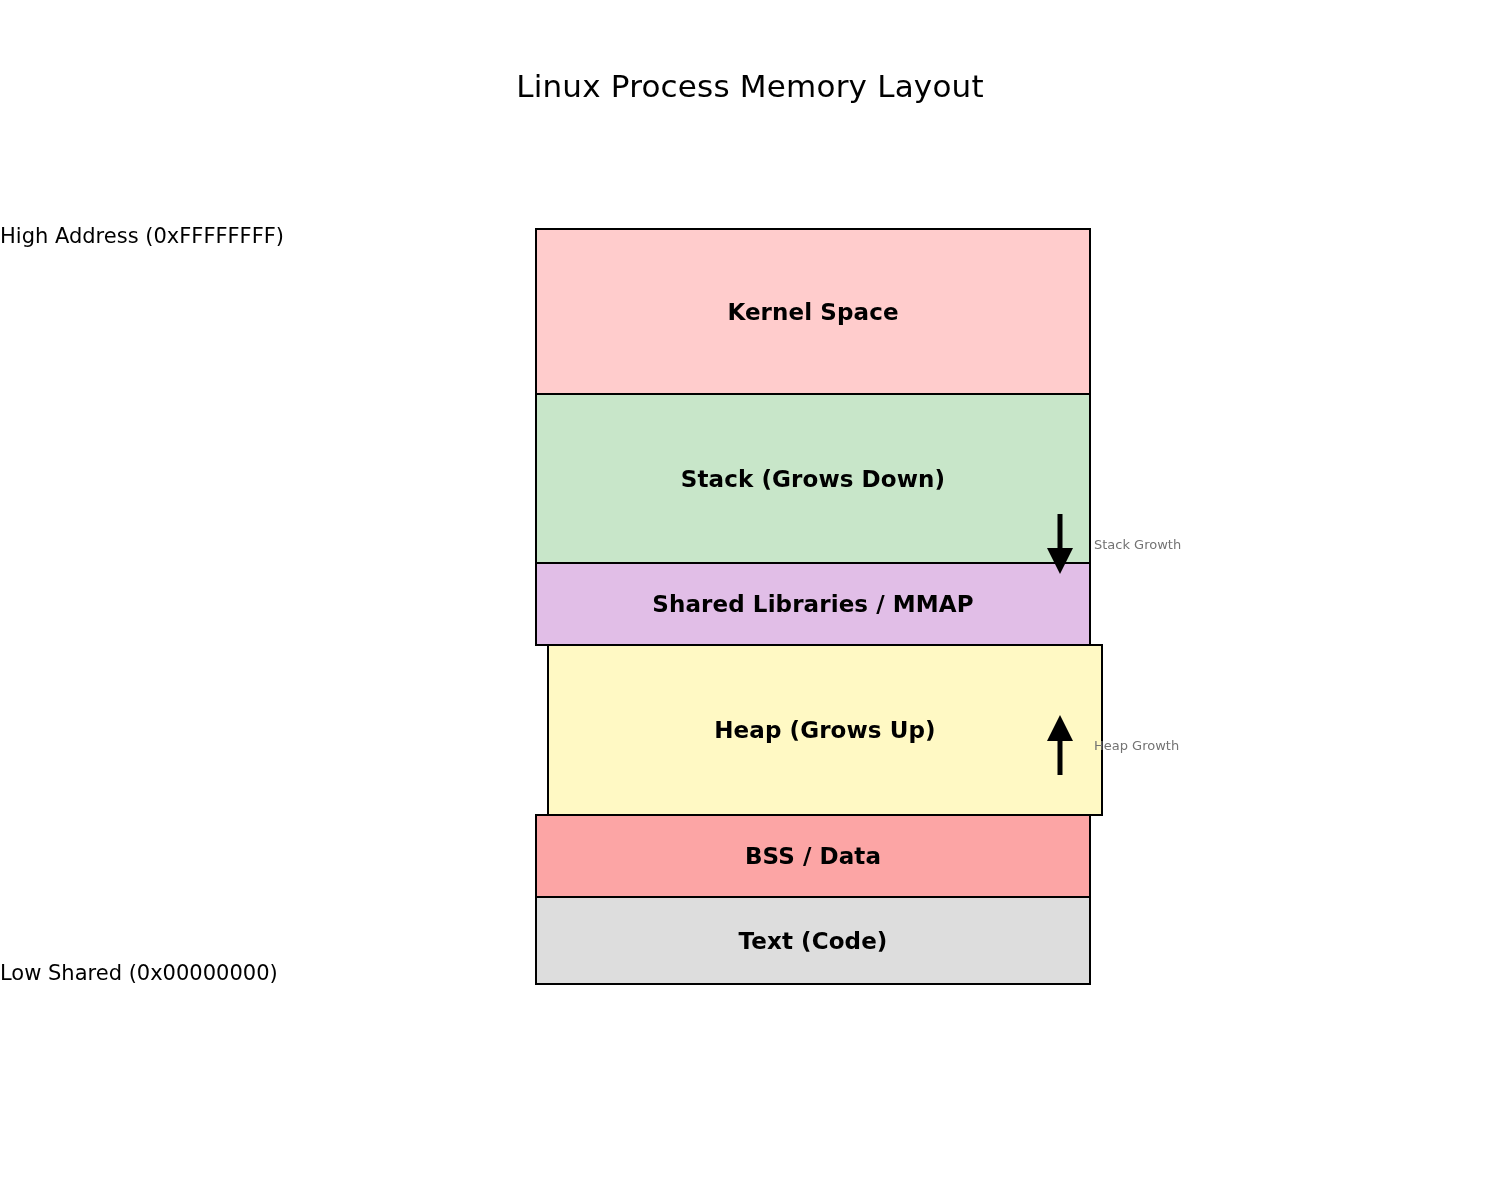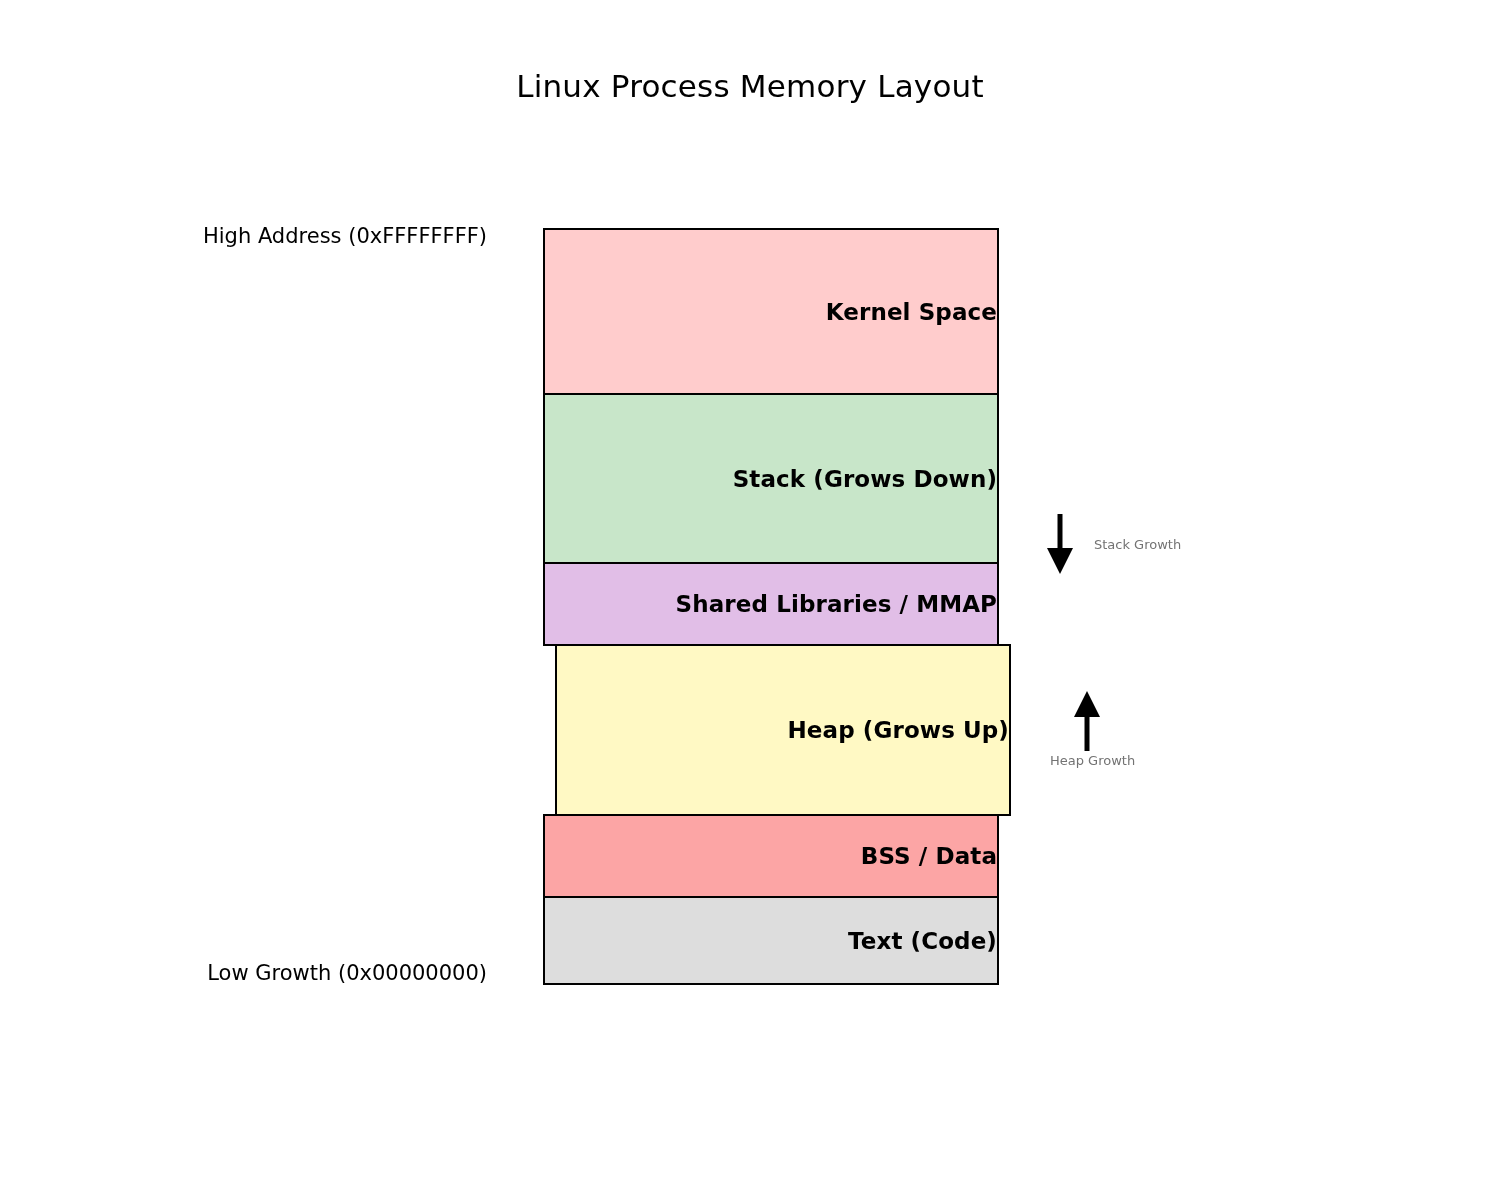--- a/index.html
+++ b/index.html
@@ -38,47 +38,46 @@
   #memory-stack {
     position: absolute;
     left: 535px;
     top: 228px;
     width: 466px;
     height: 757px;
     box-sizing: border-box;
   }
   .mem-block {
     position: absolute;
-    left: 8px;
-    width: 456px;
+    left: 0;
+    width: 556px;
     box-sizing: border-box;
     border: 2px solid #000000;
     display: flex;
     align-items: center;
-    justify-content: flex-end;
+    justify-content: center;
   }
   .mem-block + .mem-block {
     border-top: 2px solid #000000;
   }
   .mem-label {
     font-size: 23px;
     font-weight: bold;
     color: #000000;
     text-align: center;
     white-space: nowrap;
     letter-spacing: 0.1px;
   }
   
   .addr-label {
     position: absolute;
     font-size: 21px;
     font-weight: 400;
     color: #000000;
     white-space: nowrap;
-    text-align: right;
   }
   #high-address-label {
     left: 0;
     width: 487px;
     top: 224px;
   }
   #low-address-label {
     left: 0;
     width: 487px;
     top: 961px;
@@ -100,34 +99,33 @@
     color: #737373;
     white-space: nowrap;
     margin-left: 12px;
   }
   #stack-growth-annotation {
     left: 1038px;
     top: 512px;
   }
   #heap-growth-annotation {
     left: 1038px;
-    top: 689px;
-    flex-direction: column;
+    top: 713px;
   }
 </style>
 </head>
 <body>
 
 <div id="canvas">
 
   <div id="chart-title">Linux Process Memory Layout</div>
 
   <div id="high-address-label" class="addr-label">High Address (0xFFFFFFFF)</div>
 
-  <div id="low-address-label" class="addr-label">Low Growth (0x00000000)</div>
+  <div id="low-address-label" class="addr-label">Low Shared (0x00000000)</div>
 
   <div id="memory-stack">
 
     <div class="mem-block" style="top:0px; height:167px; background:#ffcccc;">
       <span class="mem-label">Kernel Space</span>
     </div>
 
     <div class="mem-block" style="top:165px; height:171px; background:#c8e6c9;">
       <span class="mem-label">Stack (Grows Down)</span>
     </div>

